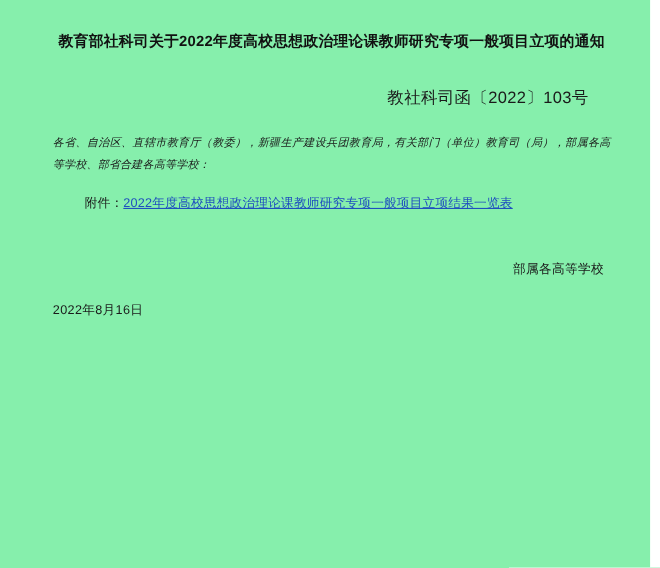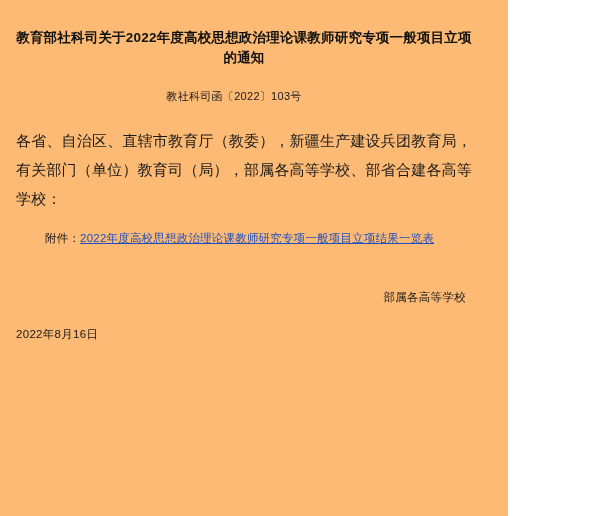--- a/index.html
+++ b/index.html
@@ -9,53 +9,54 @@
   body {
     width: 600px;
     height: 516px;
     background: #ffffff;
     font-family: "Liberation Sans", sans-serif;
     color: #1a1a1a;
     overflow: hidden;
   }
   .page {
     position: relative;
-    width: 508px;
+    width: 591px;
     height: 516px;
     box-sizing: border-box;
-    padding: 22px 36px 10px 16px;
-    background: #fdba74;
+    padding: 22px 36px 10px 48px;
+    background: #86efac;
   }
   .doc-title {
     text-align: center;
     font-size: 13.5px;
     font-weight: bold;
     letter-spacing: 0.2px;
     line-height: 1.5;
     color: #111;
     margin: 6px 0 0 0;
   }
   .doc-number {
-    text-align: center;
-    font-size: 11px;
+    text-align: right;
+    font-size: 15px;
     color: #1a1a1a;
-    margin-top: 20px;
+    margin-top: 32px;
     padding-right: 20px;
     letter-spacing: 0.3px;
   }
   .body-block {
     margin-top: 22px;
   }
   p.para {
-    font-size: 15px;
+    font-size: 10px;
     line-height: 1.95;
     margin: 0 0 14px 0;
     text-align: justify;
     letter-spacing: 0.2px;
     color: #1a1a1a;
+    font-style: italic;
   }
   p.indent {
     text-indent: 2em;
   }
   .attach-line {
     font-size: 11.5px;
     line-height: 1.95;
     margin: 2px 0 0 0;
     letter-spacing: 0.2px;
   }

